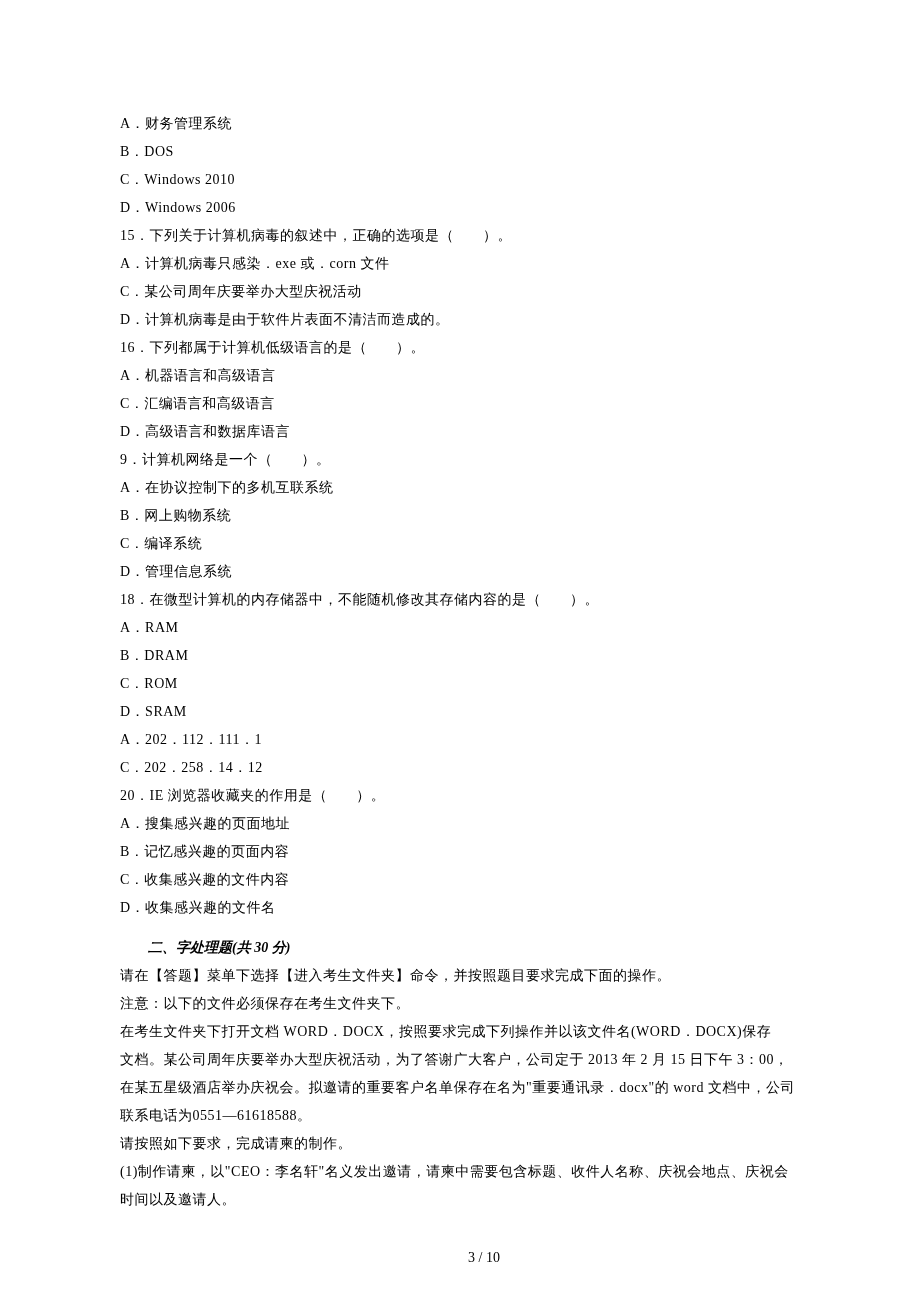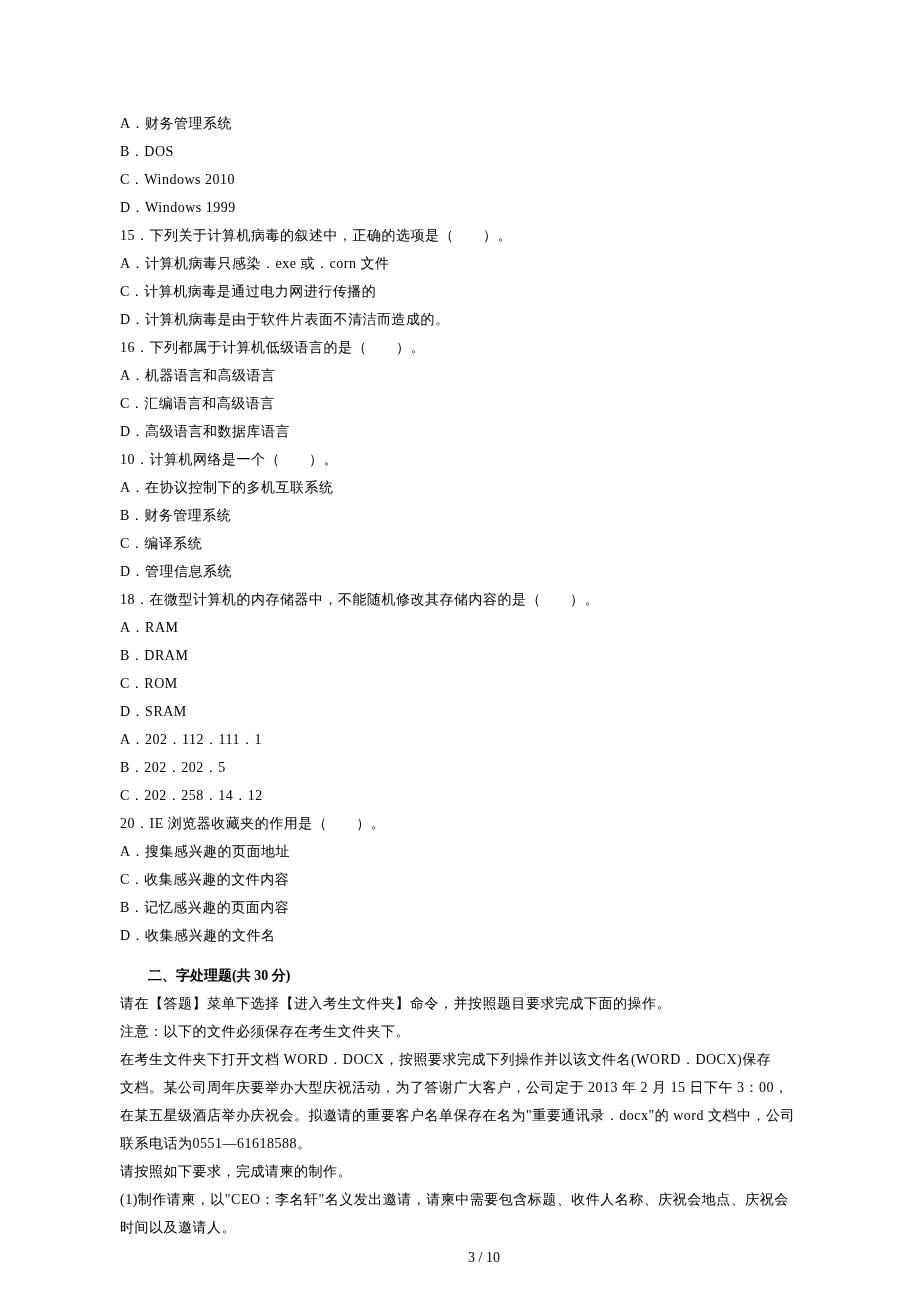--- a/index.html
+++ b/index.html
@@ -19,64 +19,64 @@
       position: relative;
     }
     .line {
       display: block;
       letter-spacing: 0.5px;
     }
     .section-title {
       font-weight: bold;
       padding-left: 2em;
       margin-top: 12px;
+      font-style: italic;
     }
     .footer {
       position: absolute;
       bottom: 30px;
       width: 920px;
       left: 0;
       text-align: center;
       font-size: 14px;
       padding-left: 48px;
     }
   </style>
 </head>
 <body>
 
 <div>
   <span class="line">A．财务管理系统</span>
   <span class="line">B．DOS</span>
   <span class="line">C．Windows 2010</span>
-  <span class="line">D．Windows 1999</span>
+  <span class="line">D．Windows 2006</span>
   <span class="line">15．下列关于计算机病毒的叙述中，正确的选项是（　　）。</span>
   <span class="line">A．计算机病毒只感染．exe 或．corn 文件</span>
-  <span class="line">C．计算机病毒是通过电力网进行传播的</span>
+  <span class="line">C．某公司周年庆要举办大型庆祝活动</span>
   <span class="line">D．计算机病毒是由于软件片表面不清洁而造成的。</span>
   <span class="line">16．下列都属于计算机低级语言的是（　　）。</span>
   <span class="line">A．机器语言和高级语言</span>
   <span class="line">C．汇编语言和高级语言</span>
   <span class="line">D．高级语言和数据库语言</span>
-  <span class="line">10．计算机网络是一个（　　）。</span>
+  <span class="line">9．计算机网络是一个（　　）。</span>
   <span class="line">A．在协议控制下的多机互联系统</span>
-  <span class="line">B．财务管理系统</span>
+  <span class="line">B．网上购物系统</span>
   <span class="line">C．编译系统</span>
   <span class="line">D．管理信息系统</span>
   <span class="line">18．在微型计算机的内存储器中，不能随机修改其存储内容的是（　　）。</span>
   <span class="line">A．RAM</span>
   <span class="line">B．DRAM</span>
   <span class="line">C．ROM</span>
   <span class="line">D．SRAM</span>
   <span class="line">A．202．112．111．1</span>
-  <span class="line">B．202．202．5</span>
   <span class="line">C．202．258．14．12</span>
   <span class="line">20．IE 浏览器收藏夹的作用是（　　）。</span>
   <span class="line">A．搜集感兴趣的页面地址</span>
+  <span class="line">B．记忆感兴趣的页面内容</span>
   <span class="line">C．收集感兴趣的文件内容</span>
-  <span class="line">B．记忆感兴趣的页面内容</span>
   <span class="line">D．收集感兴趣的文件名</span>
 
   <div class="section-title">二、字处理题(共 30 分)</div>
 
   <span class="line">请在【答题】菜单下选择【进入考生文件夹】命令，并按照题目要求完成下面的操作。</span>
   <span class="line">注意：以下的文件必须保存在考生文件夹下。</span>
   <span class="line">在考生文件夹下打开文档 WORD．DOCX，按照要求完成下列操作并以该文件名(WORD．DOCX)保存</span>
   <span class="line">文档。某公司周年庆要举办大型庆祝活动，为了答谢广大客户，公司定于 2013 年 2 月 15 日下午 3：00，在某五星级酒店举办庆祝会。拟邀请的重要客户名单保存在名为"重要通讯录．docx"的 word 文档中，公司联系电话为0551—61618588。</span>
   <span class="line">请按照如下要求，完成请柬的制作。</span>
   <span class="line">(1)制作请柬，以"CEO：李名轩"名义发出邀请，请柬中需要包含标题、收件人名称、庆祝会地点、庆祝会时间以及邀请人。</span>

